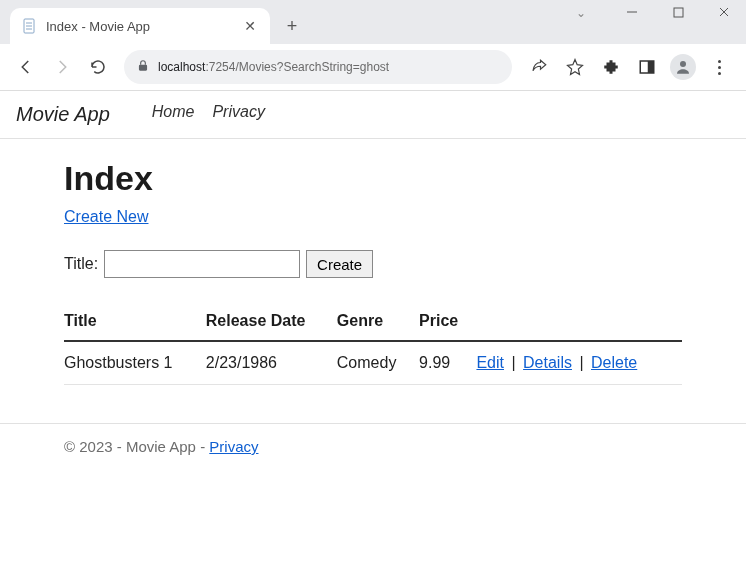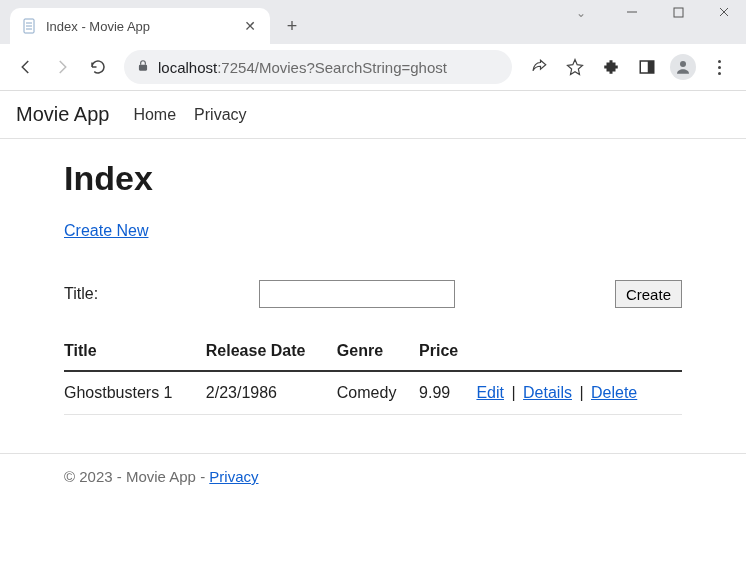--- a/index.html
+++ b/index.html
@@ -102,21 +102,21 @@
     .omnibox {
       flex: 1;
       display: flex;
       align-items: center;
       background: #f0f1f3;
       border-radius: 18px;
       height: 34px;
       padding: 0 12px;
       margin: 10px 6px;
       gap: 8px;
-      font-size: 15px;
+      font-size: 12px;
       color: #555;
     }
     .omnibox .url-host { color: #202124; }
     .omnibox .url-path { color: #6a6a6a; }
     .lock-icon { color: #5f6368; }
     .right-icons {
       display: flex;
       align-items: center;
       gap: 2px;
     }
@@ -139,24 +139,24 @@
     }
     .kebab span {
       width: 3px; height: 3px; background: #444; border-radius: 50%;
     }
     
     .page {
       background: #fff;
     }
     .navbar {
       display: flex;
-      align-items: center;
       padding: 12px 16px;
       border-bottom: 1px solid #e1e1e1;
-      gap: 24px;
+      gap: 42px;
+      font-style: italic;
     }
     .brand {
       font-size: 20px;
       color: #222;
     }
     .nav-links {
       display: flex;
       gap: 18px;
     }
     .nav-links a {
@@ -164,33 +164,32 @@
       text-decoration: none;
       font-size: 16px;
     }
     .container {
       padding: 20px 64px;
     }
     h1.page-title {
       font-size: 34px;
       font-weight: 700;
       color: #1c1c1c;
-      margin-bottom: 24px;
+      margin-bottom: 10px;
     }
     .create-link {
       color: #0f5fd1;
       text-decoration: underline;
       font-size: 16px;
     }
     .filter-form {
-      margin-top: 40px;
+      margin-top: 24px;
       display: flex;
       align-items: center;
       gap: 6px;
-      justify-content: space-between;
     }
     .filter-form label {
       font-size: 16px;
       color: #222;
     }
     .filter-form input[type="text"] {
       width: 196px;
       height: 28px;
       border: 1px solid #888;
       background: #fff;

